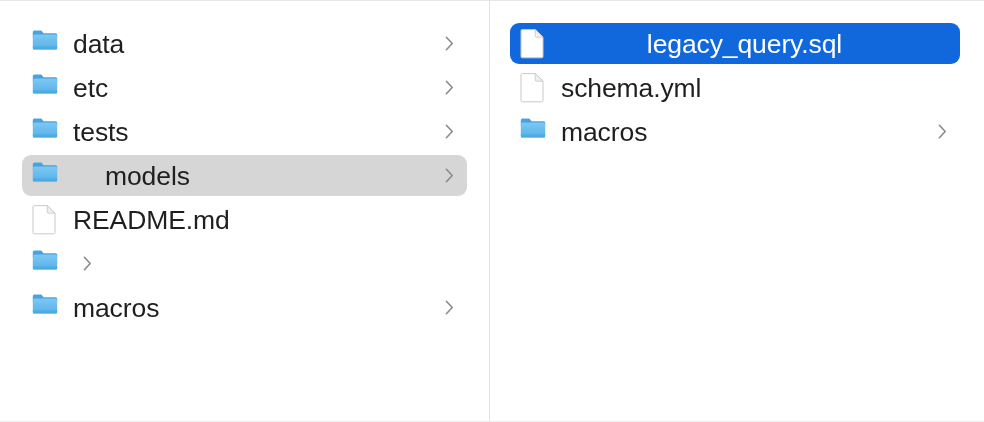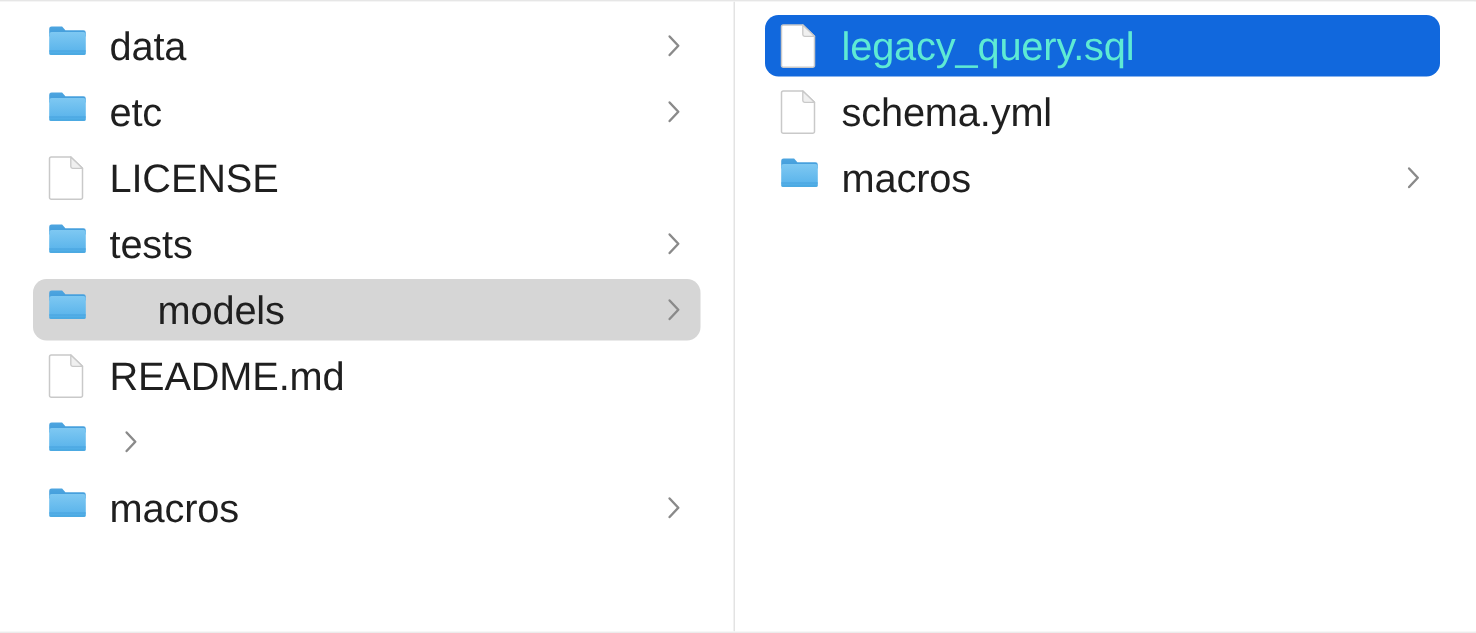--- a/index.html
+++ b/index.html
@@ -22,21 +22,21 @@
     border-bottom: 1px solid #ececec;
     overflow: hidden;
     display: flex;
   }
 
   .column {
     position: relative;
     height: 100%;
     box-sizing: border-box;
     background: #ffffff;
-    padding-top: 9px;
+    padding-top: 22px;
     overflow: hidden;
   }
 
   .column-left {
     width: 490px;
     border-right: 1px solid #e3e3e3;
   }
 
   .column-right {
     width: 493px;
@@ -83,21 +83,22 @@
   .row-label {
     font-size: 26.5px;
     line-height: 30px;
     letter-spacing: -0.1px;
     color: #1f1f1f;
     white-space: nowrap;
     overflow: hidden;
     flex: 1 1 auto;
   }
   .row.selected-active .row-label {
-    color: #5eead4;
+    color: #ffffff;
+    text-align: center;
   }
 
   .chevron {
     flex: 0 0 auto;
     width: 12px;
     height: 20px;
     margin-left: 8px;
     display: flex;
     align-items: center;
     justify-content: center;
@@ -158,26 +159,78 @@
         </span>
         <span class="row-label">etc</span>
         <span class="chevron">
           <svg width="9" height="15" viewBox="0 0 9 15" xmlns="http://www.w3.org/2000/svg">
             <path d="M1.4 1.3 L7.2 7.5 L1.4 13.7" fill="none" stroke="#8a8a8a" stroke-width="1.6" stroke-linecap="round" stroke-linejoin="round"></path>
           </svg>
         </span>
       </div>
       <div class="row">
         <span class="icon-wrap">
+          <svg width="26" height="22" viewBox="0 0 26 22" xmlns="http://www.w3.org/2000/svg">
+            <defs>
+              <linearGradient id="fbody" x1="0" y1="0" x2="0" y2="1">
+                <stop offset="0" stop-color="#7ec8f2"></stop>
+                <stop offset="1" stop-color="#55b1ea"></stop>
+              </linearGradient>
+              <linearGradient id="ftab" x1="0" y1="0" x2="0" y2="1">
+                <stop offset="0" stop-color="#4ea5e0"></stop>
+                <stop offset="1" stop-color="#3f9bda"></stop>
+              </linearGradient>
+            </defs>
+            <path d="M0.8 3.2 A1.6 1.6 0 0 1 2.4 1.6 H9.4 L11.6 4.2 H23.6 A1.6 1.6 0 0 1 25.2 5.8 V8.4 H0.8 Z" fill="url(#ftab)"></path>
+            <rect x="0.8" y="5.4" width="24.4" height="15.2" rx="1.7" fill="url(#fbody)"></rect>
+            <rect x="0.8" y="17.4" width="24.4" height="1.5" fill="#45a3de" opacity="0.55"></rect>
+            <rect x="0.8" y="19.1" width="24.4" height="1.5" rx="0.7" fill="#4aa8e0" opacity="0.8"></rect>
+          </svg>
+        </span>
+        <span class="row-label">tests</span>
+        <span class="chevron">
+          <svg width="9" height="15" viewBox="0 0 9 15" xmlns="http://www.w3.org/2000/svg">
+            <path d="M1.4 1.3 L7.2 7.5 L1.4 13.7" fill="none" stroke="#8a8a8a" stroke-width="1.6" stroke-linecap="round" stroke-linejoin="round"></path>
+          </svg>
+        </span>
+      </div>
+      <div class="row selected-inactive">
+        <span class="icon-wrap">
+          <svg width="26" height="22" viewBox="0 0 26 22" xmlns="http://www.w3.org/2000/svg">
+            <defs>
+              <linearGradient id="fbody" x1="0" y1="0" x2="0" y2="1">
+                <stop offset="0" stop-color="#7ec8f2"></stop>
+                <stop offset="1" stop-color="#55b1ea"></stop>
+              </linearGradient>
+              <linearGradient id="ftab" x1="0" y1="0" x2="0" y2="1">
+                <stop offset="0" stop-color="#4ea5e0"></stop>
+                <stop offset="1" stop-color="#3f9bda"></stop>
+              </linearGradient>
+            </defs>
+            <path d="M0.8 3.2 A1.6 1.6 0 0 1 2.4 1.6 H9.4 L11.6 4.2 H23.6 A1.6 1.6 0 0 1 25.2 5.8 V8.4 H0.8 Z" fill="url(#ftab)"></path>
+            <rect x="0.8" y="5.4" width="24.4" height="15.2" rx="1.7" fill="url(#fbody)"></rect>
+            <rect x="0.8" y="17.4" width="24.4" height="1.5" fill="#45a3de" opacity="0.55"></rect>
+            <rect x="0.8" y="19.1" width="24.4" height="1.5" rx="0.7" fill="#4aa8e0" opacity="0.8"></rect>
+          </svg>
+        </span>
+        <span class="row-label">models</span>
+        <span class="chevron">
+          <svg width="9" height="15" viewBox="0 0 9 15" xmlns="http://www.w3.org/2000/svg">
+            <path d="M1.4 1.3 L7.2 7.5 L1.4 13.7" fill="none" stroke="#8a8a8a" stroke-width="1.6" stroke-linecap="round" stroke-linejoin="round"></path>
+          </svg>
+        </span>
+      </div>
+      <div class="row">
+        <span class="icon-wrap">
           <svg width="24" height="30" viewBox="0 0 24 30" xmlns="http://www.w3.org/2000/svg">
             <path d="M1 1.8 A1.2 1.2 0 0 1 2.2 0.6 H15.2 L23 8.2 V27.6 A1.2 1.2 0 0 1 21.8 28.8 H2.2 A1.2 1.2 0 0 1 1 27.6 Z" fill="#ffffff" stroke="#c9c9c9" stroke-width="1"></path>
             <path d="M15.2 0.6 L23 8.2 H16.4 A1.2 1.2 0 0 1 15.2 7.0 Z" fill="#f0f0f0" stroke="#c9c9c9" stroke-width="0.9" stroke-linejoin="round"></path>
           </svg>
         </span>
-        <span class="row-label">LICENSE</span>
+        <span class="row-label">README.md</span>
         <span class="chevron hidden">
           <svg width="9" height="15" viewBox="0 0 9 15" xmlns="http://www.w3.org/2000/svg">
             <path d="M1.4 1.3 L7.2 7.5 L1.4 13.7" fill="none" stroke="#8a8a8a" stroke-width="1.6" stroke-linecap="round" stroke-linejoin="round"></path>
           </svg>
         </span>
       </div>
       <div class="row">
         <span class="icon-wrap">
           <svg width="26" height="22" viewBox="0 0 26 22" xmlns="http://www.w3.org/2000/svg">
             <defs>
@@ -189,141 +242,75 @@
                 <stop offset="0" stop-color="#4ea5e0"></stop>
                 <stop offset="1" stop-color="#3f9bda"></stop>
               </linearGradient>
             </defs>
             <path d="M0.8 3.2 A1.6 1.6 0 0 1 2.4 1.6 H9.4 L11.6 4.2 H23.6 A1.6 1.6 0 0 1 25.2 5.8 V8.4 H0.8 Z" fill="url(#ftab)"></path>
             <rect x="0.8" y="5.4" width="24.4" height="15.2" rx="1.7" fill="url(#fbody)"></rect>
             <rect x="0.8" y="17.4" width="24.4" height="1.5" fill="#45a3de" opacity="0.55"></rect>
             <rect x="0.8" y="19.1" width="24.4" height="1.5" rx="0.7" fill="#4aa8e0" opacity="0.8"></rect>
           </svg>
         </span>
-        <span class="row-label">tests</span>
-        <span class="chevron">
-          <svg width="9" height="15" viewBox="0 0 9 15" xmlns="http://www.w3.org/2000/svg">
-            <path d="M1.4 1.3 L7.2 7.5 L1.4 13.7" fill="none" stroke="#8a8a8a" stroke-width="1.6" stroke-linecap="round" stroke-linejoin="round"></path>
-          </svg>
-        </span>
-      </div>
-      <div class="row selected-inactive">
-        <span class="icon-wrap">
-          <svg width="26" height="22" viewBox="0 0 26 22" xmlns="http://www.w3.org/2000/svg">
-            <defs>
-              <linearGradient id="fbody" x1="0" y1="0" x2="0" y2="1">
-                <stop offset="0" stop-color="#7ec8f2"></stop>
-                <stop offset="1" stop-color="#55b1ea"></stop>
-              </linearGradient>
-              <linearGradient id="ftab" x1="0" y1="0" x2="0" y2="1">
-                <stop offset="0" stop-color="#4ea5e0"></stop>
-                <stop offset="1" stop-color="#3f9bda"></stop>
-              </linearGradient>
-            </defs>
-            <path d="M0.8 3.2 A1.6 1.6 0 0 1 2.4 1.6 H9.4 L11.6 4.2 H23.6 A1.6 1.6 0 0 1 25.2 5.8 V8.4 H0.8 Z" fill="url(#ftab)"></path>
-            <rect x="0.8" y="5.4" width="24.4" height="15.2" rx="1.7" fill="url(#fbody)"></rect>
-            <rect x="0.8" y="17.4" width="24.4" height="1.5" fill="#45a3de" opacity="0.55"></rect>
-            <rect x="0.8" y="19.1" width="24.4" height="1.5" rx="0.7" fill="#4aa8e0" opacity="0.8"></rect>
-          </svg>
-        </span>
-        <span class="row-label">models</span>
-        <span class="chevron">
-          <svg width="9" height="15" viewBox="0 0 9 15" xmlns="http://www.w3.org/2000/svg">
-            <path d="M1.4 1.3 L7.2 7.5 L1.4 13.7" fill="none" stroke="#8a8a8a" stroke-width="1.6" stroke-linecap="round" stroke-linejoin="round"></path>
-          </svg>
-        </span>
-      </div>
-      <div class="row">
+        <span class="chevron">
+          <svg width="9" height="15" viewBox="0 0 9 15" xmlns="http://www.w3.org/2000/svg">
+            <path d="M1.4 1.3 L7.2 7.5 L1.4 13.7" fill="none" stroke="#8a8a8a" stroke-width="1.6" stroke-linecap="round" stroke-linejoin="round"></path>
+          </svg>
+        </span>
+      </div>
+      <div class="row">
+        <span class="icon-wrap">
+          <svg width="26" height="22" viewBox="0 0 26 22" xmlns="http://www.w3.org/2000/svg">
+            <defs>
+              <linearGradient id="fbody" x1="0" y1="0" x2="0" y2="1">
+                <stop offset="0" stop-color="#7ec8f2"></stop>
+                <stop offset="1" stop-color="#55b1ea"></stop>
+              </linearGradient>
+              <linearGradient id="ftab" x1="0" y1="0" x2="0" y2="1">
+                <stop offset="0" stop-color="#4ea5e0"></stop>
+                <stop offset="1" stop-color="#3f9bda"></stop>
+              </linearGradient>
+            </defs>
+            <path d="M0.8 3.2 A1.6 1.6 0 0 1 2.4 1.6 H9.4 L11.6 4.2 H23.6 A1.6 1.6 0 0 1 25.2 5.8 V8.4 H0.8 Z" fill="url(#ftab)"></path>
+            <rect x="0.8" y="5.4" width="24.4" height="15.2" rx="1.7" fill="url(#fbody)"></rect>
+            <rect x="0.8" y="17.4" width="24.4" height="1.5" fill="#45a3de" opacity="0.55"></rect>
+            <rect x="0.8" y="19.1" width="24.4" height="1.5" rx="0.7" fill="#4aa8e0" opacity="0.8"></rect>
+          </svg>
+        </span>
+        <span class="row-label">macros</span>
+        <span class="chevron">
+          <svg width="9" height="15" viewBox="0 0 9 15" xmlns="http://www.w3.org/2000/svg">
+            <path d="M1.4 1.3 L7.2 7.5 L1.4 13.7" fill="none" stroke="#8a8a8a" stroke-width="1.6" stroke-linecap="round" stroke-linejoin="round"></path>
+          </svg>
+        </span>
+      </div>
+    </div>
+  <div class="column column-right">
+      <div class="row selected-active">
         <span class="icon-wrap">
           <svg width="24" height="30" viewBox="0 0 24 30" xmlns="http://www.w3.org/2000/svg">
             <path d="M1 1.8 A1.2 1.2 0 0 1 2.2 0.6 H15.2 L23 8.2 V27.6 A1.2 1.2 0 0 1 21.8 28.8 H2.2 A1.2 1.2 0 0 1 1 27.6 Z" fill="#ffffff" stroke="#c9c9c9" stroke-width="1"></path>
             <path d="M15.2 0.6 L23 8.2 H16.4 A1.2 1.2 0 0 1 15.2 7.0 Z" fill="#f0f0f0" stroke="#c9c9c9" stroke-width="0.9" stroke-linejoin="round"></path>
           </svg>
         </span>
-        <span class="row-label">README.md</span>
+        <span class="row-label">legacy_query.sql</span>
         <span class="chevron hidden">
           <svg width="9" height="15" viewBox="0 0 9 15" xmlns="http://www.w3.org/2000/svg">
-            <path d="M1.4 1.3 L7.2 7.5 L1.4 13.7" fill="none" stroke="#8a8a8a" stroke-width="1.6" stroke-linecap="round" stroke-linejoin="round"></path>
-          </svg>
-        </span>
-      </div>
-      <div class="row">
-        <span class="icon-wrap">
-          <svg width="26" height="22" viewBox="0 0 26 22" xmlns="http://www.w3.org/2000/svg">
-            <defs>
-              <linearGradient id="fbody" x1="0" y1="0" x2="0" y2="1">
-                <stop offset="0" stop-color="#7ec8f2"></stop>
-                <stop offset="1" stop-color="#55b1ea"></stop>
-              </linearGradient>
-              <linearGradient id="ftab" x1="0" y1="0" x2="0" y2="1">
-                <stop offset="0" stop-color="#4ea5e0"></stop>
-                <stop offset="1" stop-color="#3f9bda"></stop>
-              </linearGradient>
-            </defs>
-            <path d="M0.8 3.2 A1.6 1.6 0 0 1 2.4 1.6 H9.4 L11.6 4.2 H23.6 A1.6 1.6 0 0 1 25.2 5.8 V8.4 H0.8 Z" fill="url(#ftab)"></path>
-            <rect x="0.8" y="5.4" width="24.4" height="15.2" rx="1.7" fill="url(#fbody)"></rect>
-            <rect x="0.8" y="17.4" width="24.4" height="1.5" fill="#45a3de" opacity="0.55"></rect>
-            <rect x="0.8" y="19.1" width="24.4" height="1.5" rx="0.7" fill="#4aa8e0" opacity="0.8"></rect>
-          </svg>
-        </span>
-        <span class="chevron">
-          <svg width="9" height="15" viewBox="0 0 9 15" xmlns="http://www.w3.org/2000/svg">
-            <path d="M1.4 1.3 L7.2 7.5 L1.4 13.7" fill="none" stroke="#8a8a8a" stroke-width="1.6" stroke-linecap="round" stroke-linejoin="round"></path>
-          </svg>
-        </span>
-      </div>
-      <div class="row">
-        <span class="icon-wrap">
-          <svg width="26" height="22" viewBox="0 0 26 22" xmlns="http://www.w3.org/2000/svg">
-            <defs>
-              <linearGradient id="fbody" x1="0" y1="0" x2="0" y2="1">
-                <stop offset="0" stop-color="#7ec8f2"></stop>
-                <stop offset="1" stop-color="#55b1ea"></stop>
-              </linearGradient>
-              <linearGradient id="ftab" x1="0" y1="0" x2="0" y2="1">
-                <stop offset="0" stop-color="#4ea5e0"></stop>
-                <stop offset="1" stop-color="#3f9bda"></stop>
-              </linearGradient>
-            </defs>
-            <path d="M0.8 3.2 A1.6 1.6 0 0 1 2.4 1.6 H9.4 L11.6 4.2 H23.6 A1.6 1.6 0 0 1 25.2 5.8 V8.4 H0.8 Z" fill="url(#ftab)"></path>
-            <rect x="0.8" y="5.4" width="24.4" height="15.2" rx="1.7" fill="url(#fbody)"></rect>
-            <rect x="0.8" y="17.4" width="24.4" height="1.5" fill="#45a3de" opacity="0.55"></rect>
-            <rect x="0.8" y="19.1" width="24.4" height="1.5" rx="0.7" fill="#4aa8e0" opacity="0.8"></rect>
-          </svg>
-        </span>
-        <span class="row-label">macros</span>
-        <span class="chevron">
-          <svg width="9" height="15" viewBox="0 0 9 15" xmlns="http://www.w3.org/2000/svg">
-            <path d="M1.4 1.3 L7.2 7.5 L1.4 13.7" fill="none" stroke="#8a8a8a" stroke-width="1.6" stroke-linecap="round" stroke-linejoin="round"></path>
-          </svg>
-        </span>
-      </div>
-    </div>
-  <div class="column column-right">
-      <div class="row selected-active">
+            <path d="M1.4 1.3 L7.2 7.5 L1.4 13.7" fill="none" stroke="#ffffff" stroke-width="1.6" stroke-linecap="round" stroke-linejoin="round"></path>
+          </svg>
+        </span>
+      </div>
+      <div class="row">
         <span class="icon-wrap">
           <svg width="24" height="30" viewBox="0 0 24 30" xmlns="http://www.w3.org/2000/svg">
             <path d="M1 1.8 A1.2 1.2 0 0 1 2.2 0.6 H15.2 L23 8.2 V27.6 A1.2 1.2 0 0 1 21.8 28.8 H2.2 A1.2 1.2 0 0 1 1 27.6 Z" fill="#ffffff" stroke="#c9c9c9" stroke-width="1"></path>
             <path d="M15.2 0.6 L23 8.2 H16.4 A1.2 1.2 0 0 1 15.2 7.0 Z" fill="#f0f0f0" stroke="#c9c9c9" stroke-width="0.9" stroke-linejoin="round"></path>
           </svg>
         </span>
-        <span class="row-label">legacy_query.sql</span>
-        <span class="chevron hidden">
-          <svg width="9" height="15" viewBox="0 0 9 15" xmlns="http://www.w3.org/2000/svg">
-            <path d="M1.4 1.3 L7.2 7.5 L1.4 13.7" fill="none" stroke="#ffffff" stroke-width="1.6" stroke-linecap="round" stroke-linejoin="round"></path>
-          </svg>
-        </span>
-      </div>
-      <div class="row">
-        <span class="icon-wrap">
-          <svg width="24" height="30" viewBox="0 0 24 30" xmlns="http://www.w3.org/2000/svg">
-            <path d="M1 1.8 A1.2 1.2 0 0 1 2.2 0.6 H15.2 L23 8.2 V27.6 A1.2 1.2 0 0 1 21.8 28.8 H2.2 A1.2 1.2 0 0 1 1 27.6 Z" fill="#ffffff" stroke="#c9c9c9" stroke-width="1"></path>
-            <path d="M15.2 0.6 L23 8.2 H16.4 A1.2 1.2 0 0 1 15.2 7.0 Z" fill="#f0f0f0" stroke="#c9c9c9" stroke-width="0.9" stroke-linejoin="round"></path>
-          </svg>
-        </span>
         <span class="row-label">schema.yml</span>
         <span class="chevron hidden">
           <svg width="9" height="15" viewBox="0 0 9 15" xmlns="http://www.w3.org/2000/svg">
             <path d="M1.4 1.3 L7.2 7.5 L1.4 13.7" fill="none" stroke="#8a8a8a" stroke-width="1.6" stroke-linecap="round" stroke-linejoin="round"></path>
           </svg>
         </span>
       </div>
       <div class="row">
         <span class="icon-wrap">
           <svg width="26" height="22" viewBox="0 0 26 22" xmlns="http://www.w3.org/2000/svg">

